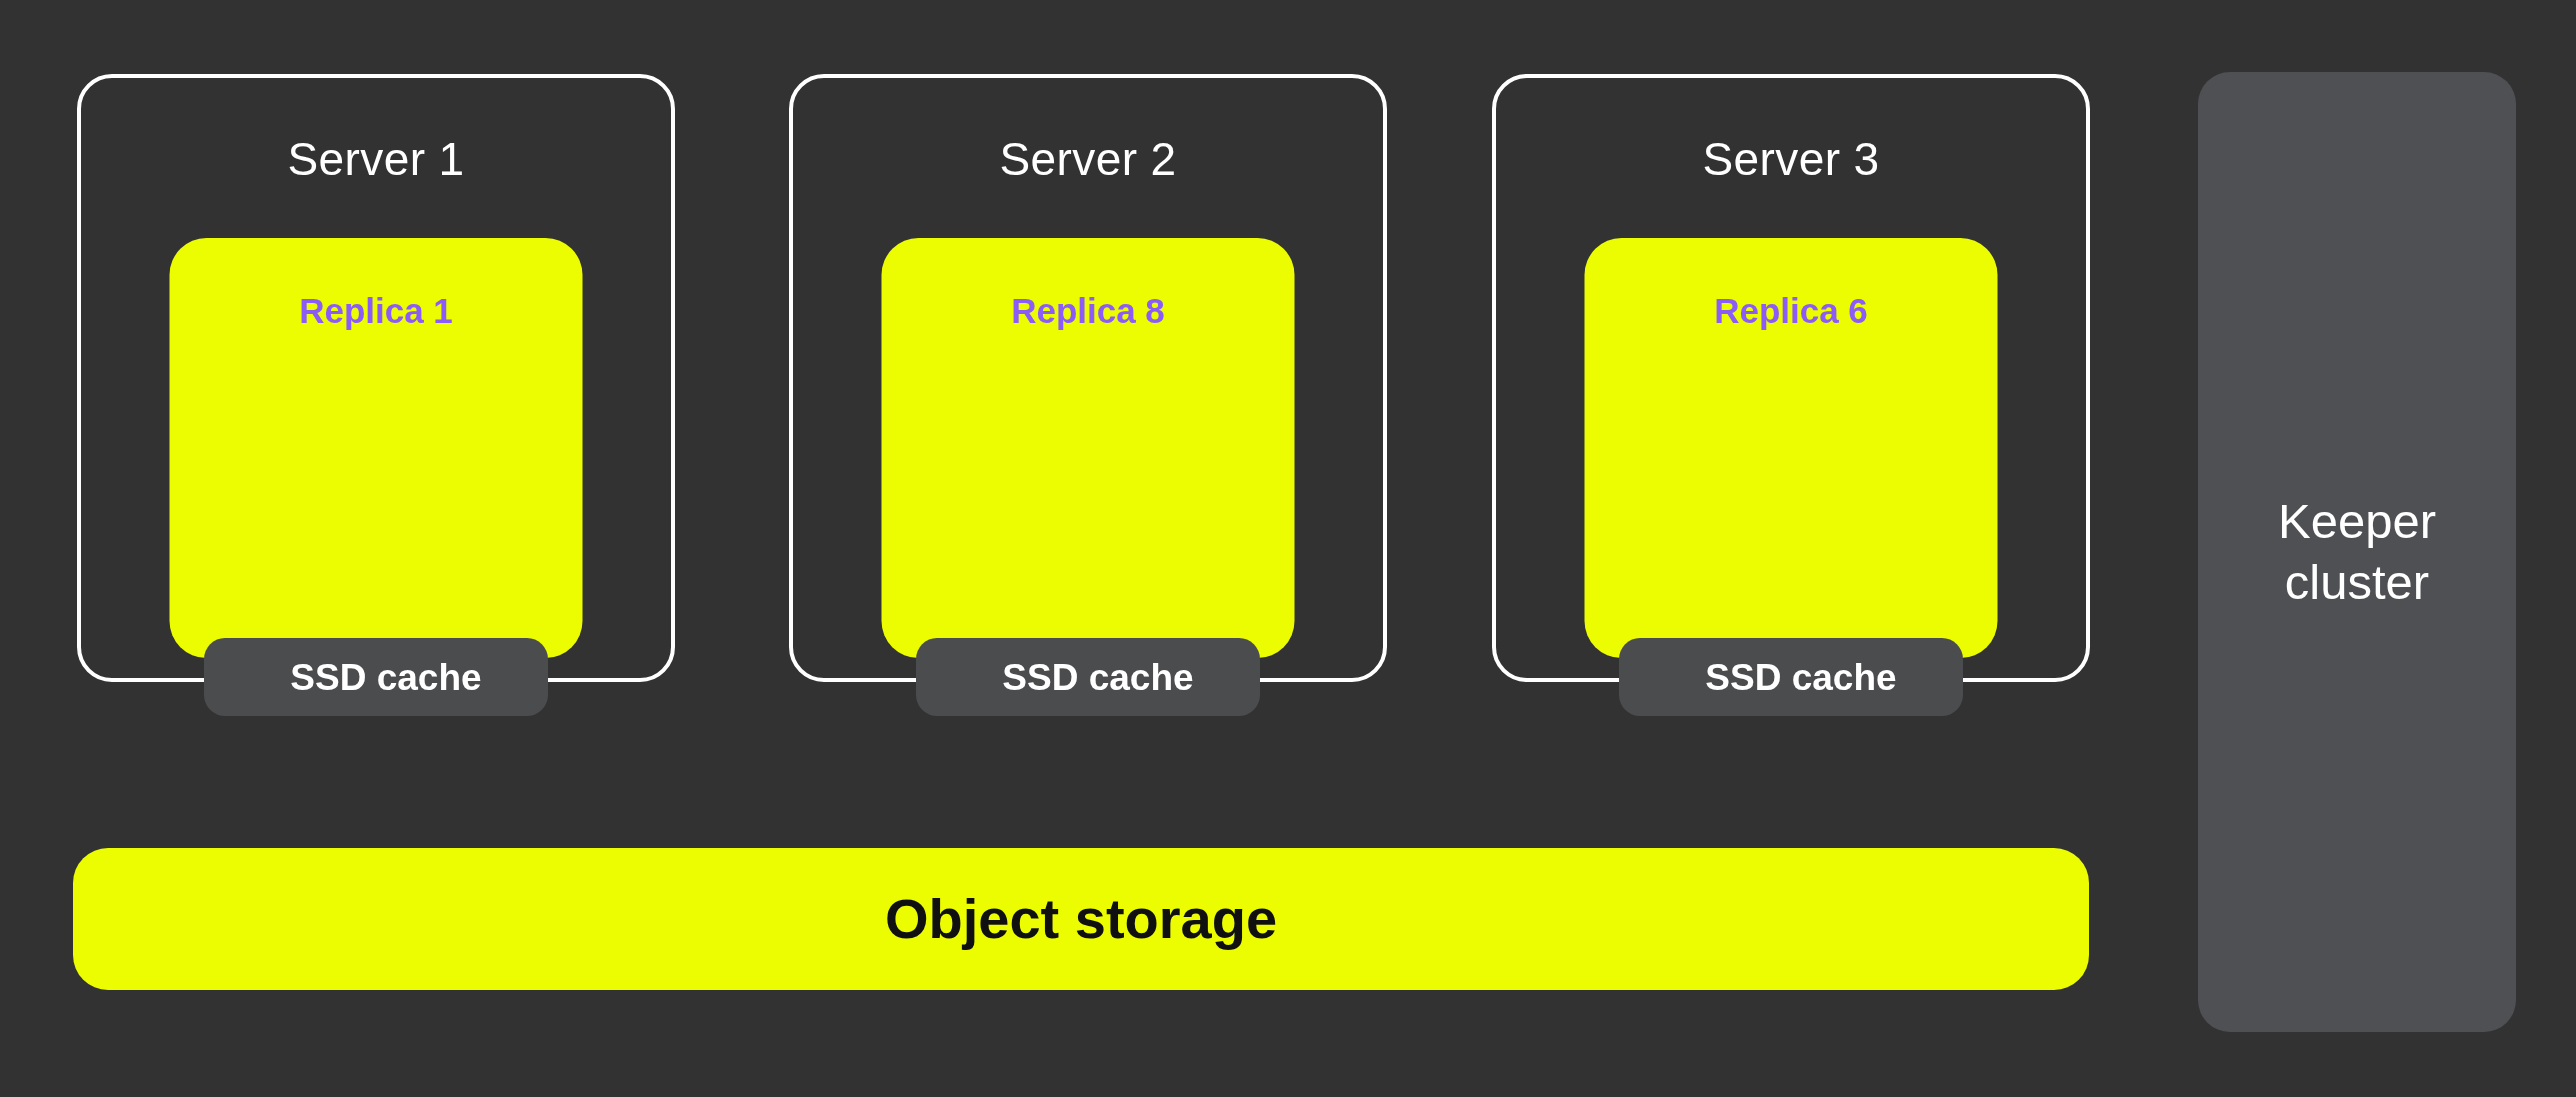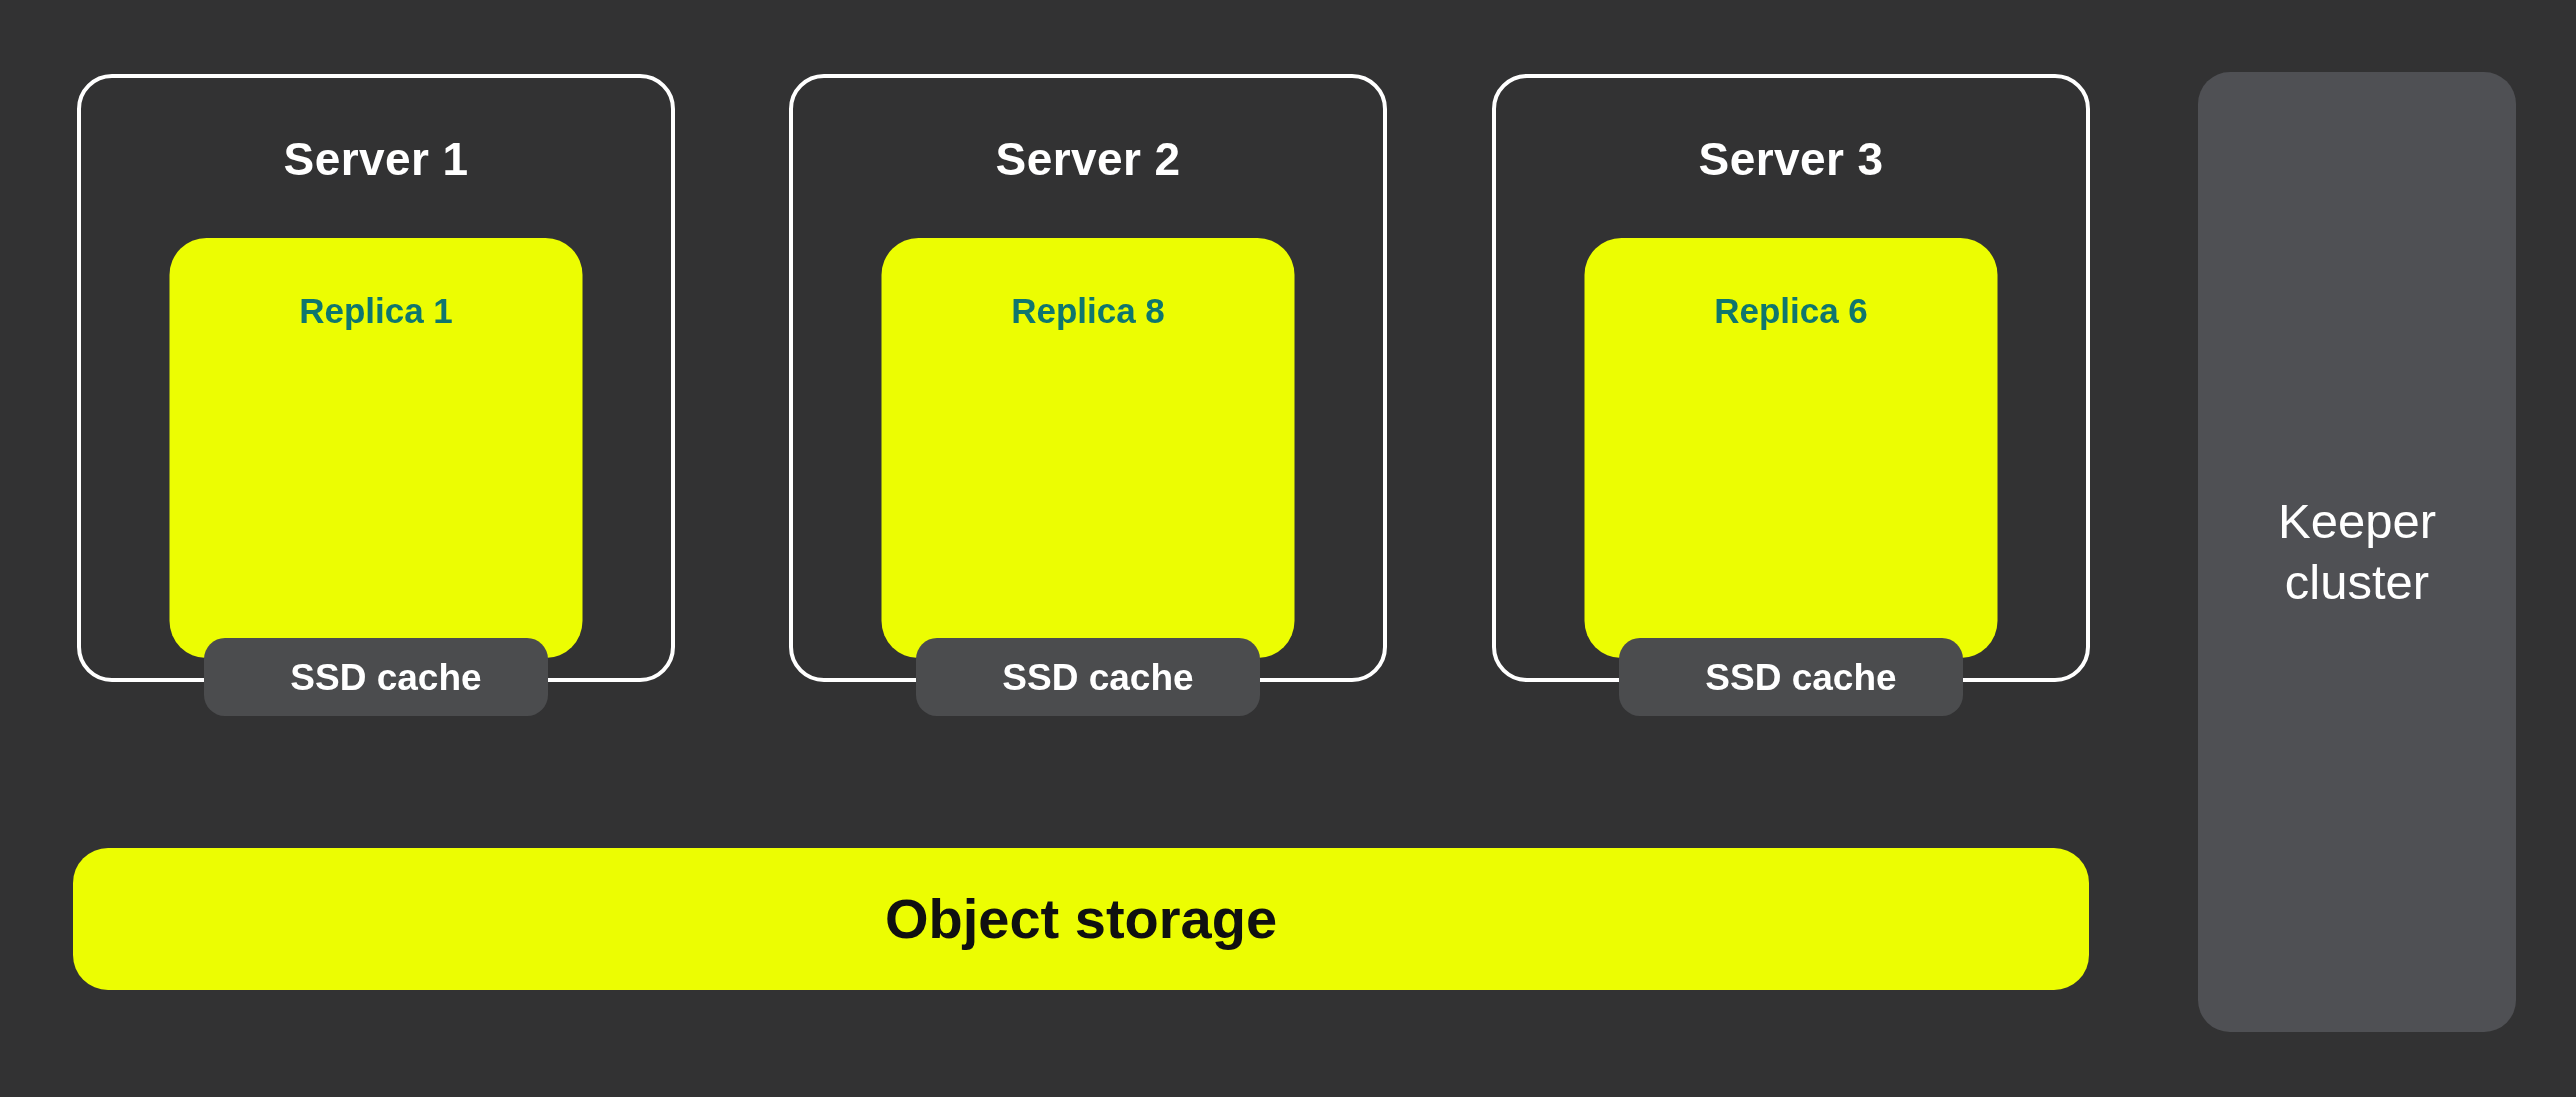--- a/index.html
+++ b/index.html
@@ -36,39 +36,39 @@
   .server.s3 { left: 1492px; }
 
   .server-label {
     position: absolute;
     top: 58px;
     left: 0;
     right: 0;
     text-align: center;
     color: #ffffff;
     font-size: 46px;
-    font-weight: 700;
+    font-weight: 400;
     letter-spacing: 0.4px;
     line-height: 1;
   }
 
   .replica {
     position: absolute;
     top: 160px;
     left: 50%;
     transform: translateX(-50%);
     width: 413px;
     height: 420px;
     background: #ECFD02;
     border-radius: 37px;
   }
   .replica-label {
     padding-top: 55px;
     text-align: center;
-    color: #0f766e;
+    color: #8b5cf6;
     font-size: 35px;
     font-weight: 700;
     line-height: 1;
   }
 
   .ssd-badge {
     position: absolute;
     top: 560px;
     left: 50%;
     transform: translateX(-50%);

